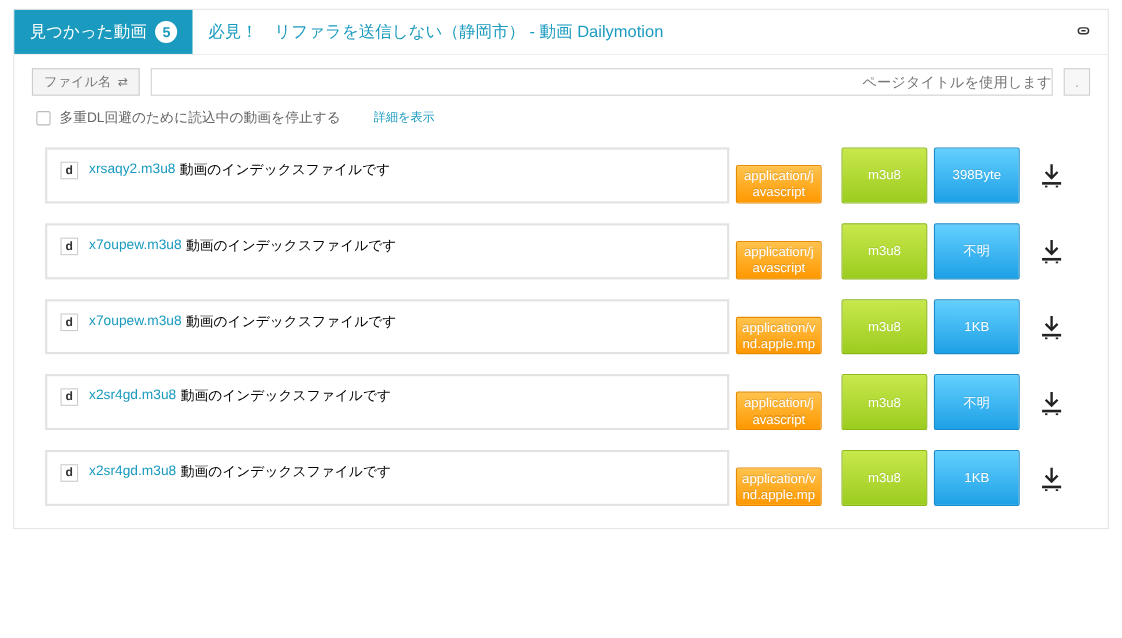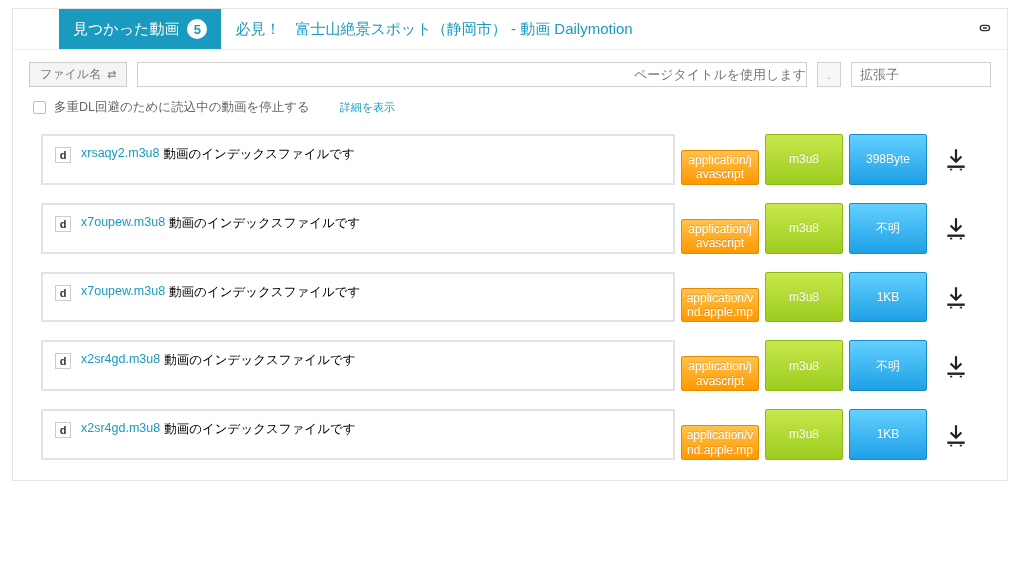--- a/index.html
+++ b/index.html
@@ -1,79 +1,78 @@
 <!DOCTYPE html>
 <html><head>
 <meta charset="utf-8">
 <style>
   * { box-sizing: border-box; margin: 0; padding: 0; }
   body { font-family: "Meiryo", "Hiragino Kaku Gothic Pro", sans-serif; background: #fff; font-size: 13px; color: #333; }
   .wrap { border: 1px solid #e5e5e5; margin: 8px 12px; padding-bottom: 20px; }
 
   .header { display: flex; align-items: center; border-bottom: 1px solid #eee; }
-  .header-tab { background: #199abe; color: #fff; padding: 10px 14px; display: flex; align-items: center; font-size: 15px; margin-left: 46px; }
+  .header-tab { background: #199abe; color: #fff; padding: 10px 14px; display: flex; align-items: center; font-size: 15px; }
   .header-count { background: #fff; color: #199abe; border-radius: 50%; width: 20px; height: 20px; display: inline-flex; align-items: center; justify-content: center; margin-left: 8px; font-weight: bold; font-size: 13px; }
   .header-title { color: #199abe; font-size: 15px; padding-left: 14px; flex: 1; }
   .link-icon { margin: 0 14px; color: #444; }
 
   .row2 { display: flex; gap: 10px; padding: 12px 16px 8px 16px; align-items: stretch; }
   .filename-btn { border: 1px solid #ccc; background: #f4f4f4; color: #777; padding: 3px 10px; font-size: 12px; display: flex; align-items: center; gap: 6px; cursor: pointer; }
   .maininput { flex: 1; border: 1px solid #d0d0d0; padding: 4px 0; font-size: 13px; color: #999; text-align: right; }
   .dotbox { width: 24px; border: 1px solid #d0d0d0; background: #f7f7f7; color: #aaa; display: flex; align-items: center; justify-content: center; }
   .extinput { width: 140px; border: 1px solid #d0d0d0; padding: 4px 8px; font-size: 13px; color: #999; }
 
-  .row3 { display: flex; gap: 30px; padding: 4px 20px 18px 20px; align-items: center; font-size: 12.5px; color: #666; }
+  .row3 { display: flex; gap: 30px; padding: 4px 20px 18px 20px; font-size: 12.5px; color: #666; }
   .row3 label { display: flex; align-items: center; gap: 8px; cursor: pointer; }
   .chk { width: 13px; height: 13px; border: 1px solid #bbb; border-radius: 2px; background: #fff; display: inline-block; }
   .details-link { color: #199abe; font-size: 11px; cursor: pointer; }
 
   .list { padding: 0 28px; display: flex; flex-direction: column; gap: 18px; }
   .item { display: flex; align-items: stretch; gap: 6px; }
   .item-main { flex: 1; border: 2px solid #e3e3e3; padding: 10px 12px; display: flex; gap: 10px; min-height: 48px; }
   .item-icon { width: 16px; height: 16px; border: 1px solid #ccc; display: flex; align-items: center; justify-content: center; font-size: 11px; font-weight: bold; color: #333; background: #fff; margin-top: 1px; }
   .item-text { display: flex; flex-direction: row; gap: 4px; }
   .item-name { color: #199abe; font-size: 12.5px; }
   .item-desc { color: #000000; font-size: 12.5px; }
 
   .badge { width: 78px; display: flex; align-items: center; justify-content: center; text-align: center; font-size: 12px; color: #fff; border-radius: 2px; padding: 2px 4px; line-height: 1.2; word-break: break-all; overflow: hidden; }
   .b-orange { background: linear-gradient(#ffc34d, #ff9800); border: 1px solid #e68a00; text-shadow: 0 -1px 0 rgba(0,0,0,0.15); margin-top: 16px; }
-  .b-green  { background: linear-gradient(#c8e84b, #9ccc1f); border: 1px solid #8ab915; text-shadow: 0 -1px 0 rgba(0,0,0,0.1); }
+  .b-green  { background: linear-gradient(#c8e84b, #9ccc1f); border: 1px solid #8ab915; text-shadow: 0 -1px 0 rgba(0,0,0,0.1); margin-left: 12px; }
   .b-blue   { background: linear-gradient(#63d0ff, #1ea0e6); border: 1px solid #1a8bc8; text-shadow: 0 -1px 0 rgba(0,0,0,0.1); text-align: center; }
 
   .dl { width: 46px; display: flex; align-items: center; justify-content: center; cursor: pointer; }
   .dl svg { width: 26px; height: 26px; }
 
   .swap-icon { font-size: 11px; }
 </style>
 </head>
 <body>
 
 <div class="wrap">
 
   <div class="header">
     <div class="header-tab">
       <span>見つかった動画</span>
       <span class="header-count">5</span>
     </div>
-    <div class="header-title">必見！　富士山絶景スポット（静岡市） - 動画 Dailymotion</div>
+    <div class="header-title">必見！　リファラを送信しない（静岡市） - 動画 Dailymotion</div>
     <span class="link-icon">
       <svg width="16" height="16" viewBox="0 0 24 24">
           <path fill="#333" d="M3.9 12a5 5 0 0 1 5-5h3v2h-3a3 3 0 0 0 0 6h3v2h-3a5 5 0 0 1-5-5zm5-1h6v2H9v-2zm3-4h3a5 5 0 0 1 0 10h-3v-2h3a3 3 0 1 0 0-6h-3V7z"></path>
         </svg>
     </span>
   </div>
 
   <div class="row2">
     <div class="filename-btn">
       <span>ファイル名</span>
       <span class="swap-icon">⇄</span>
     </div>
     <input class="maininput" placeholder="ページタイトルを使用します" style="">
     <div class="dotbox">.</div>
-    <input class="extinput" placeholder="拡張子" style="">
   </div>
 
   <div class="row3">
     <label>
       <span class="chk"></span>
       <span>多重DL回避のために読込中の動画を停止する</span>
     </label>
     <span class="details-link">詳細を表示</span>
   </div>
 

